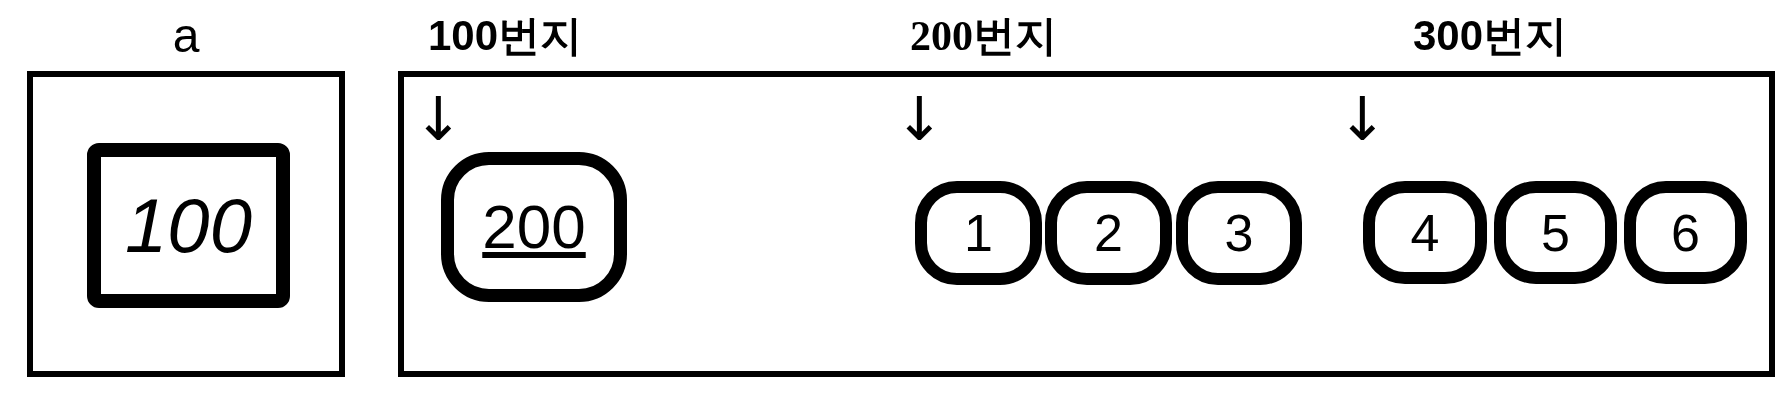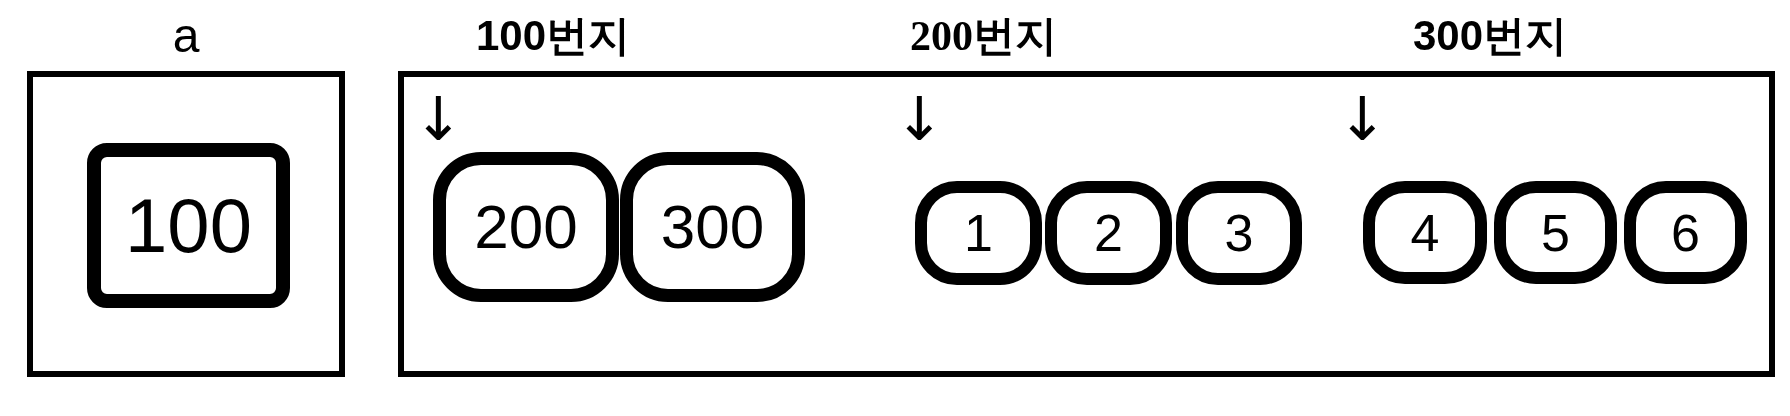--- a/index.html
+++ b/index.html
@@ -43,22 +43,23 @@
   .cell {
     position: absolute;
     box-sizing: border-box;
     background: #ffffff;
     display: flex;
     align-items: center;
     justify-content: center;
   }
   .cell-xl {
     border: 14px solid #000000;
-    border-radius: 20px;
+    border-radius: 12px;
     font-size: 76px;
+    font-style: italic;
   }
   .cell-lg {
     border: 13px solid #000000;
     border-radius: 48px;
     font-size: 62px;
   }
   .cell-sm {
     border: 12px solid #000000;
     border-radius: 42px;
     font-size: 52px;
@@ -78,41 +79,38 @@
     line-height: 1;
   }
 </style>
 </head>
 <body>
 
 <div class="stage">
 
   <div class="var-label" style="left:27px; top:12px; width:318px;">a</div>
 
-  <div class="addr-label" style="left:428px; top:15px;margin-left:48px;">100번지</div>
+  <div class="addr-label" style="left:428px; top:15px;">100번지</div>
   <div class="addr-label" style="left:910px; top:15px;font-family:Liberation Serif, serif;">200번지</div>
   <div class="addr-label" style="left:1413px; top:15px;">300번지</div>
 
   <div class="outer-box" style="left:27px; top:71px; width:318px; height:306px;">
     <div class="cell cell-xl" style="left:54px; top:66px; width:203px; height:165px;">
       <span>100</span>
     </div>
   </div>
 
   <div class="outer-box" style="left:398px; top:71px; width:1377px; height:306px;">
 
     <div class="down-arrow" style="left:9px; top:12px;">↓</div>
     <div class="down-arrow" style="left:490px; top:12px;">↓</div>
     <div class="down-arrow" style="left:933px; top:12px;">↓</div>
 
-    <div class="cell cell-lg" style="left:29px; top:75px; width:186px; height:150px;">
+    <div class="cell cell-lg" style="left:37px; top:75px; width:186px; height:150px;text-decoration:underline;">
       <span>200</span>
-    </div>
-    <div class="cell cell-lg" style="left:216px; top:75px; width:185px; height:150px;">
-      <span>300</span>
     </div>
 
     <div class="cell cell-sm" style="left:511px; top:104px; width:127px; height:104px;">
       <span>1</span>
     </div>
     <div class="cell cell-sm" style="left:641px; top:104px; width:127px; height:104px;">
       <span>2</span>
     </div>
     <div class="cell cell-sm" style="left:772px; top:104px; width:126px; height:104px;">
       <span>3</span>

